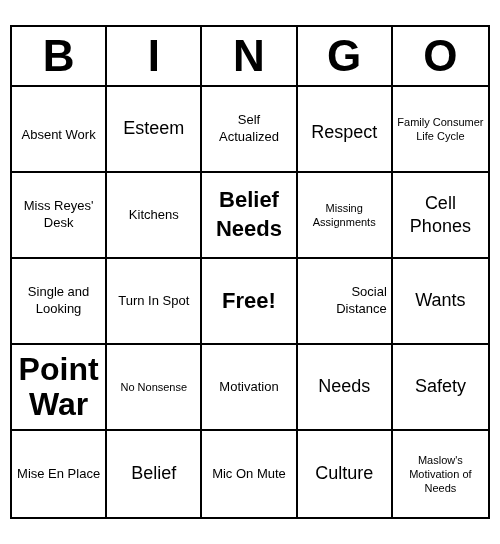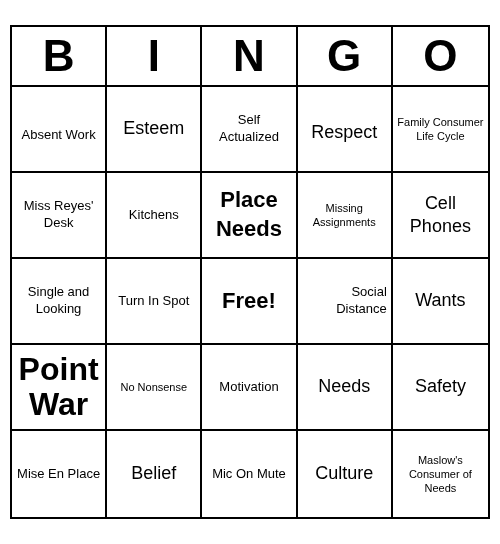--- a/index.html
+++ b/index.html
@@ -98,21 +98,21 @@
       <div class="bingo-cell">
         <span style="font-size: 11px;">Family Consumer Life Cycle</span>
       </div>
       <div class="bingo-cell">
         <span style="font-size: 13px;">Miss Reyes' Desk</span>
       </div>
       <div class="bingo-cell">
         <span style="font-size: 13px;">Kitchens</span>
       </div>
       <div class="bingo-cell">
-        <span style="font-size: 22px; font-weight: bold;">Place Needs</span>
+        <span style="font-size: 22px; font-weight: bold;">Belief Needs</span>
       </div>
       <div class="bingo-cell">
         <span style="font-size: 11px;">Missing Assignments</span>
       </div>
       <div class="bingo-cell">
         <span style="font-size: 18px;">Cell Phones</span>
       </div>
       <div class="bingo-cell">
         <span style="font-size: 13px;">Single and Looking</span>
       </div>
@@ -149,16 +149,16 @@
       <div class="bingo-cell">
         <span style="font-size: 18px;">Belief</span>
       </div>
       <div class="bingo-cell">
         <span style="font-size: 13px;">Mic On Mute</span>
       </div>
       <div class="bingo-cell">
         <span style="font-size: 18px;">Culture</span>
       </div>
       <div class="bingo-cell">
-        <span style="font-size: 11px;">Maslow's Consumer of Needs</span>
+        <span style="font-size: 11px;">Maslow's Motivation of Needs</span>
       </div>
     </div>
 </div>
 
 </body></html>

